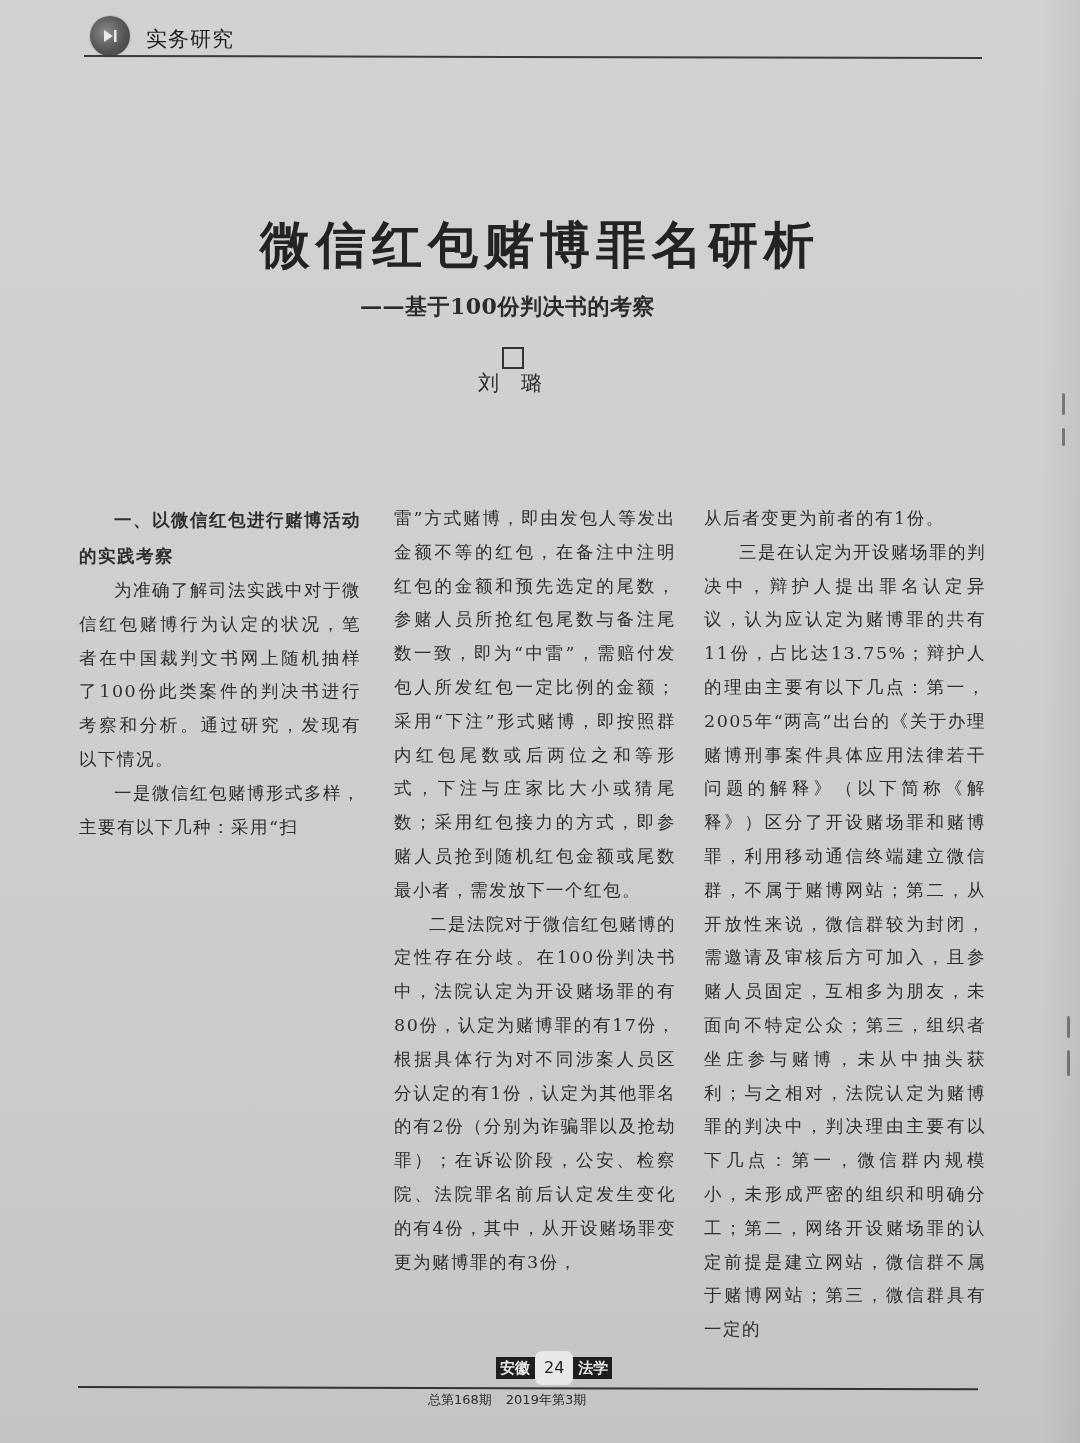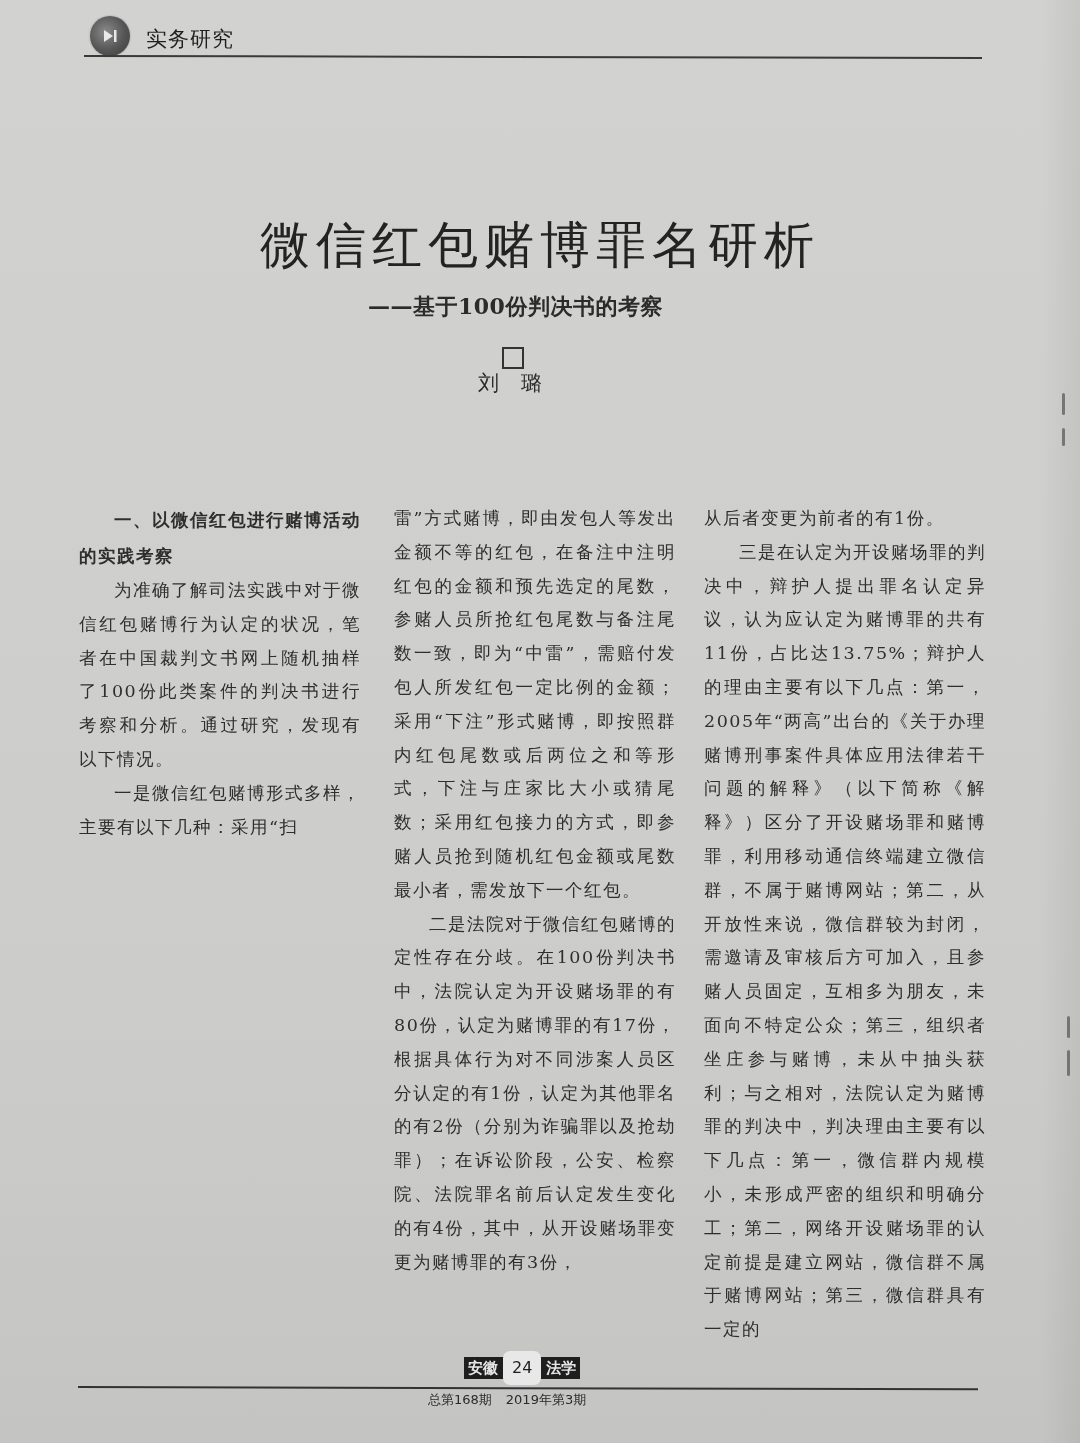--- a/index.html
+++ b/index.html
@@ -61,35 +61,34 @@
       transform: rotate(0.12deg);
       transform-origin: left;
     }
     
     .title {
       position: absolute;
       left: 0; width: 1080px;
       top: 212px;
       text-align: center;
       font-family: "DejaVu Sans", sans-serif;
-      font-weight: normal;
+      font-weight: bold;
       font-size: 50px;
       letter-spacing: 6px;
       color: #232323;
       padding-left: 0px;
     }
     .subtitle {
       position: absolute;
       left: 360px; top: 292px;
       font-family: "DejaVu Serif", serif;
       font-weight: bold;
       font-size: 22px;
       color: #2b2b2b;
       letter-spacing: 0.5px;
-      margin-left: 8px;
     }
     .byline {
       position: absolute;
       left: 478px; top: 347px;
       display: flex; align-items: center;
       font-size: 21px;
       color: #2b2b2b;
       flex-direction: column;
     }
     .byline-box {
@@ -122,21 +121,21 @@
       font-size: 17.5px;
       font-weight: bold;
       text-indent: 2em;
       font-family: "DejaVu Sans", sans-serif;
       letter-spacing: 1.5px;
       line-height: 36px;
     }
     
     .folio {
       position: absolute;
-      left: 464px; top: 1357px;
+      left: 496px; top: 1357px;
       height: 22px;
       background: #1e1e1e;
       display: flex; align-items: center;
       padding: 0 4px;
       font-family: "DejaVu Sans", sans-serif;
       font-size: 15px;
       color: #e6e6e6;
       font-weight: bold;
     }
     .folio-num {

